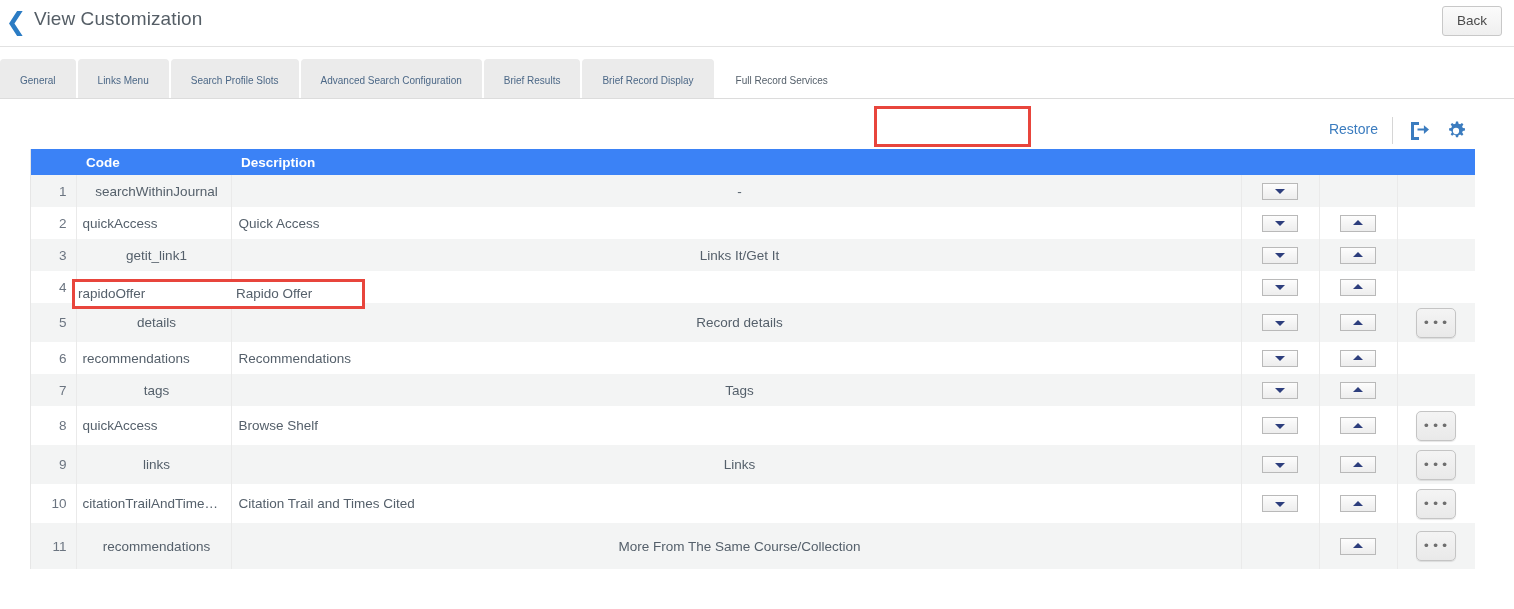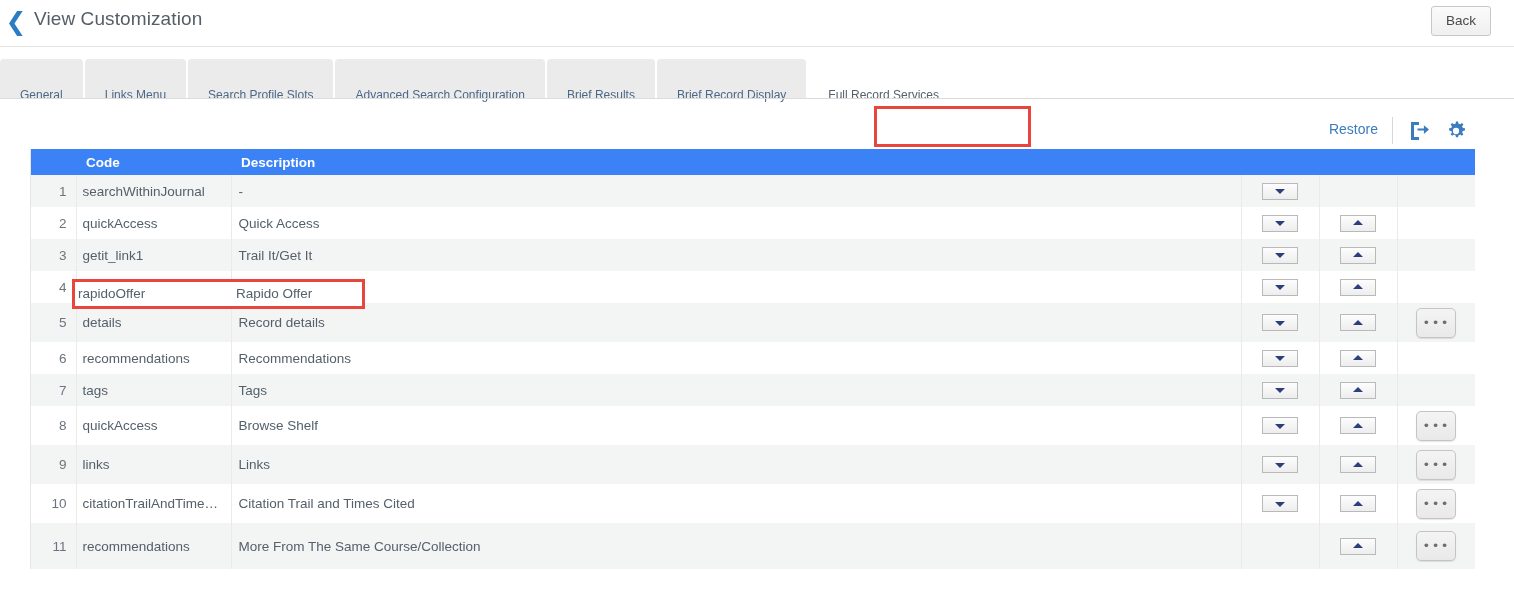--- a/index.html
+++ b/index.html
@@ -32,21 +32,21 @@
   }
   .page-title {
     position: absolute;
     left: 34px; top: 8px;
     font-size: 19px;
     color: #555e66;
     letter-spacing: .1px;
   }
   .back-button {
     position: absolute;
-    right: 23px; top: 6px;
+    right: 12px; top: 6px;
     width: 60px; height: 30px;
     border: 1px solid #c8c8c8;
     border-radius: 3px;
     background: linear-gradient(#fbfbfb,#efefef);
     color: #4a4a4a;
     font-size: 13.5px;
     line-height: 28px;
     text-align: center;
     cursor: pointer;
   }
@@ -60,27 +60,27 @@
   .tabs {
     position: absolute;
     left: 0; top: 8px;
     display: flex;
     align-items: flex-end;
     gap: 2px;
     height: 44px;
   }
   .tab {
     height: 40px;
-    padding: 16px 19px;
+    padding: 1px 19px;
     background: #ebebeb;
     border: 1px solid #ebebeb;
     border-bottom: none;
     border-radius: 4px 4px 0 0;
     color: #4c6887;
-    font-size: 12px;
+    font-size: 10px;
     line-height: 39px;
     white-space: nowrap;
     cursor: pointer;
   }
   .tab.active {
     background: #ffffff;
     border-color: #ffffff;
     color: #55606b;
   }
   .tabs-rule {
@@ -158,21 +158,21 @@
   col.c-up   { width: 78px; }
   col.c-more { width: 78px; }
 
   table.grid tbody td {
     font-size: 13.5px;
     color: #55606b;
     border-right: 1px solid #eaeaea;
     padding: 0;
     vertical-align: middle;
   }
-  tbody tr.odd  td { background: #f3f4f4; }
+  tbody tr.odd  td { background: #f3f4f4; text-align: center; }
   tbody tr.even td { background: #ffffff; }
   tbody tr td.num {
     text-align: right;
     padding-right: 9px;
     color: #6b7480;
   }
   tbody tr td.code { padding-left: 6px; white-space: nowrap; overflow: hidden; }
   tbody tr td.desc { padding-left: 7px; }
   tbody tr td.act  { text-align: center; }
   tbody tr td.last { border-right: none; }
@@ -330,21 +330,21 @@
           <td class="num">2</td>
           <td class="code">quickAccess</td>
           <td class="desc">Quick Access</td>
           <td class="act"><div class="arrow-btn down"></div></td>
           <td class="act"><div class="arrow-btn up"></div></td>
           <td class="act last"></td>
         </tr>
         <tr class="odd h-s">
           <td class="num">3</td>
           <td class="code">getit_link1</td>
-          <td class="desc">Trail It/Get It</td>
+          <td class="desc">Links It/Get It</td>
           <td class="act"><div class="arrow-btn down"></div></td>
           <td class="act"><div class="arrow-btn up"></div></td>
           <td class="act last"></td>
         </tr>
         <tr class="even h-s">
           <td class="num">4</td>
           <td class="code">rapidoOffer</td>
           <td class="desc">Rapido Offer</td>
           <td class="act"><div class="arrow-btn down"></div></td>
           <td class="act"><div class="arrow-btn up"></div></td>

